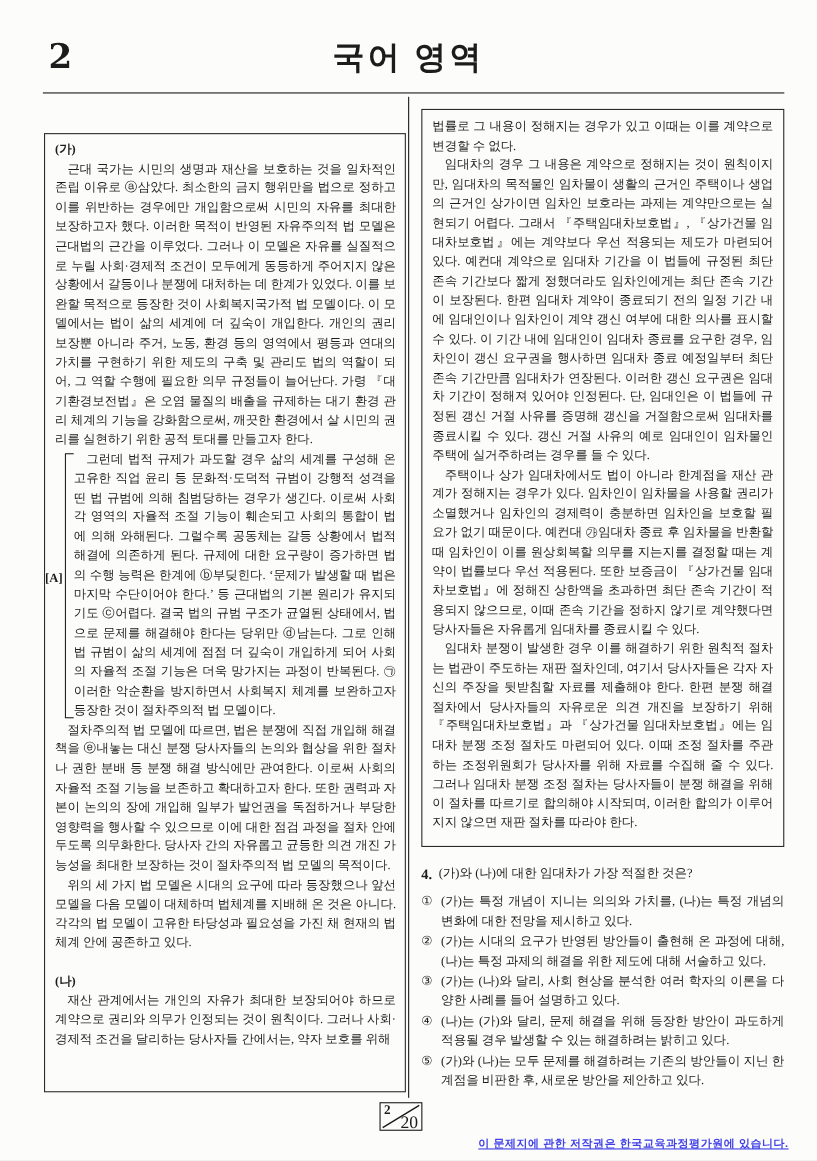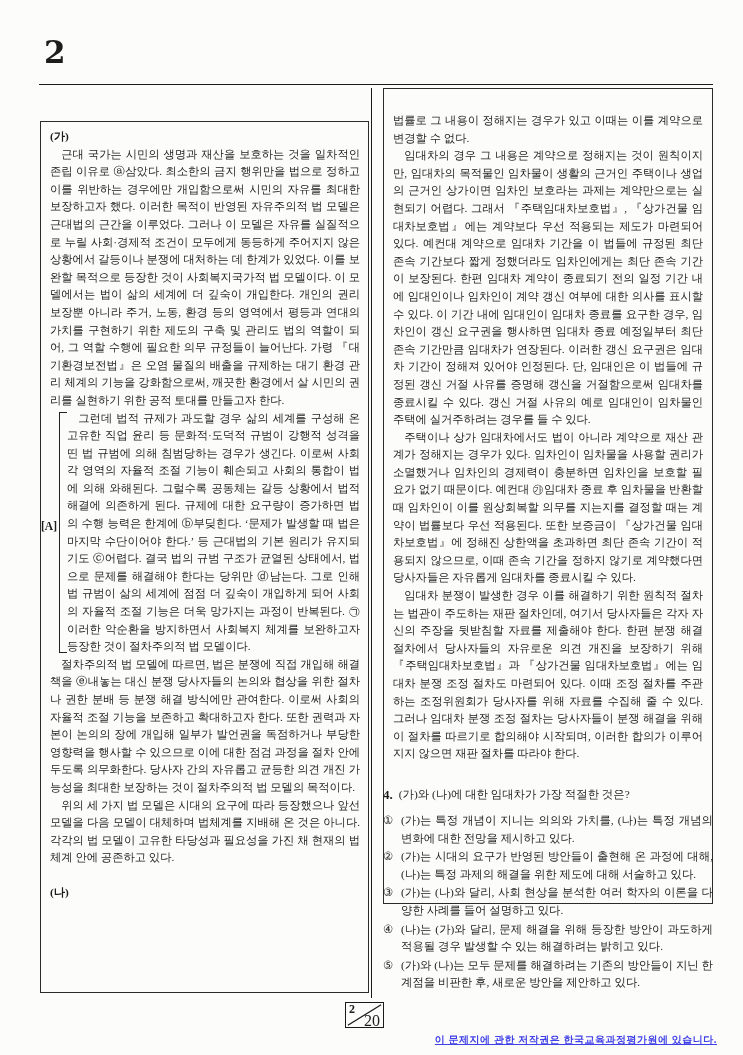--- a/index.html
+++ b/index.html
@@ -13,21 +13,21 @@
   .hdr-rule{position:absolute;left:39px;top:84px;width:674px;border-top:1.6px solid #1a1a1a;}
   .col-divider{position:absolute;left:371px;top:88px;height:910px;width:0;
                border-left:1.2px solid #1a1a1a;}
   
   .instruction{position:absolute;left:43px;top:90px;width:330px;font-size:11.6px;
                font-weight:bold;font-family:"Liberation Sans","DejaVu Sans",sans-serif;}
   
   .pbox{position:absolute;border:1.4px solid #2b2b2b;box-sizing:border-box;
         font-size:11.3px;line-height:17.6px;overflow:hidden;background:#fcfcfa;}
   .pbox-left{left:40px;top:121px;width:329px;height:872px;padding:6px 8px 6px 9px;}
-  .pbox-right{left:383px;top:88px;width:330px;height:816px;padding:23px 9px;}
+  .pbox-right{left:383px;top:99px;width:330px;height:671px;padding:7px 9px;}
   .plabel{font-weight:bold;}
   .plabel-b{margin-top:17px;}
   p.p{margin:0;text-align:justify;text-indent:1em;}
   p.p.cont{text-indent:0;}
   .u{text-underline-offset:2.5px;text-decoration-thickness:1px;}
   
   .abloc{position:relative;padding-left:17px;}
   .abloc p.p{text-indent:1em;}
   .abracket{position:absolute;left:9px;top:2px;bottom:3px;width:7px;
             border-left:1.5px solid #222;}
@@ -55,41 +55,43 @@
   .copyright{position:absolute;right:26px;top:1033px;font-size:10px;font-weight:bold;
              color:var(--accent,#4040e8);
              font-family:"Liberation Sans","DejaVu Sans",sans-serif;letter-spacing:0.5px;text-decoration:underline;}
 </style>
 </head>
 <body>
 
 <div class="page">
 
   <div class="hdr-num">2</div>
+  <div class="hdr-title">국어 영역</div>
   <div class="hdr-rule"></div>
   <div class="col-divider"></div>
 
 
   <div class="pbox pbox-left">
     <div class="plabel">(가)</div>
     <p class="p"><span>근대 국가는 시민의 생명과 재산을 보호하는 것을 일차적인 존립 이유로 ⓐ</span><span class="u">삼았다</span><span>. 최소한의 금지 행위만을 법으로 정하고 이를 위반하는 경우에만 개입함으로써 시민의 자유를 최대한 보장하고자 했다. 이러한 목적이 반영된 자유주의적 법 모델은 근대법의 근간을 이루었다. 그러나 이 모델은 자유를 실질적으로 누릴 사회·경제적 조건이 모두에게 동등하게 주어지지 않은 상황에서 갈등이나 분쟁에 대처하는 데 한계가 있었다. 이를 보완할 목적으로 등장한 것이 사회복지국가적 법 모델이다. 이 모델에서는 법이 삶의 세계에 더 깊숙이 개입한다. 개인의 권리 보장뿐 아니라 주거, 노동, 환경 등의 영역에서 평등과 연대의 가치를 구현하기 위한 제도의 구축 및 관리도 법의 역할이 되어, 그 역할 수행에 필요한 의무 규정들이 늘어난다. 가령 『대기환경보전법』은 오염 물질의 배출을 규제하는 대기 환경 관리 체계의 기능을 강화함으로써, 깨끗한 환경에서 살 시민의 권리를 실현하기 위한 공적 토대를 만들고자 한다.</span></p>
     <div class="abloc">
       <span class="abracket"></span>
       <span class="alabel">[A]</span>
       <p class="p"><span>그런데 법적 규제가 과도할 경우 삶의 세계를 구성해 온 고유한 직업 윤리 등 문화적·도덕적 규범이 강행적 성격을 띤 법 규범에 의해 침범당하는 경우가 생긴다. 이로써 사회 각 영역의 자율적 조절 기능이 훼손되고 사회의 통합이 법에 의해 와해된다. 그럴수록 공동체는 갈등 상황에서 법적 해결에 의존하게 된다. 규제에 대한 요구량이 증가하면 법의 수행 능력은 한계에 ⓑ</span><span class="u">부딪힌다</span><span>. ‘문제가 발생할 때 법은 마지막 수단이어야 한다.’ 등 근대법의 기본 원리가 유지되기도 ⓒ</span><span class="u">어렵다</span><span>. 결국 법의 규범 구조가 균열된 상태에서, 법으로 문제를 해결해야 한다는 당위만 ⓓ</span><span class="u">남는다</span><span>. 그로 인해 법 규범이 삶의 세계에 점점 더 깊숙이 개입하게 되어 사회의 자율적 조절 기능은 더욱 망가지는 과정이 반복된다. ㉠</span><span class="u">이러한 악순환</span><span>을 방지하면서 사회복지 체계를 보완하고자 등장한 것이 절차주의적 법 모델이다.</span></p>
     </div>
     <p class="p"><span>절차주의적 법 모델에 따르면, 법은 분쟁에 직접 개입해 해결책을 ⓔ</span><span class="u">내놓는</span><span> 대신 분쟁 당사자들의 논의와 협상을 위한 절차나 권한 분배 등 분쟁 해결 방식에만 관여한다. 이로써 사회의 자율적 조절 기능을 보존하고 확대하고자 한다. 또한 권력과 자본이 논의의 장에 개입해 일부가 발언권을 독점하거나 부당한 영향력을 행사할 수 있으므로 이에 대한 점검 과정을 절차 안에 두도록 의무화한다. 당사자 간의 자유롭고 균등한 의견 개진 가능성을 최대한 보장하는 것이 절차주의적 법 모델의 목적이다.</span></p>
     <p class="p">위의 세 가지 법 모델은 시대의 요구에 따라 등장했으나 앞선 모델을 다음 모델이 대체하며 법체계를 지배해 온 것은 아니다. 각각의 법 모델이 고유한 타당성과 필요성을 가진 채 현재의 법체계 안에 공존하고 있다.</p>
     <div class="plabel plabel-b">(나)</div>
+    <p class="p">재산 관계에서는 개인의 자유가 최대한 보장되어야 하므로 계약으로 권리와 의무가 인정되는 것이 원칙이다. 그러나 사회·경제적 조건을 달리하는 당사자들 간에서는, 약자 보호를 위해</p>
   </div>
 
   <div class="pbox pbox-right">
     <p class="p cont">법률로 그 내용이 정해지는 경우가 있고 이때는 이를 계약으로 변경할 수 없다.</p>
     <p class="p">임대차의 경우 그 내용은 계약으로 정해지는 것이 원칙이지만, 임대차의 목적물인 임차물이 생활의 근거인 주택이나 생업의 근거인 상가이면 임차인 보호라는 과제는 계약만으로는 실현되기 어렵다. 그래서 『주택임대차보호법』, 『상가건물 임대차보호법』에는 계약보다 우선 적용되는 제도가 마련되어 있다. 예컨대 계약으로 임대차 기간을 이 법들에 규정된 최단 존속 기간보다 짧게 정했더라도 임차인에게는 최단 존속 기간이 보장된다. 한편 임대차 계약이 종료되기 전의 일정 기간 내에 임대인이나 임차인이 계약 갱신 여부에 대한 의사를 표시할 수 있다. 이 기간 내에 임대인이 임대차 종료를 요구한 경우, 임차인이 갱신 요구권을 행사하면 임대차 종료 예정일부터 최단 존속 기간만큼 임대차가 연장된다. 이러한 갱신 요구권은 임대차 기간이 정해져 있어야 인정된다. 단, 임대인은 이 법들에 규정된 갱신 거절 사유를 증명해 갱신을 거절함으로써 임대차를 종료시킬 수 있다. 갱신 거절 사유의 예로 임대인이 임차물인 주택에 실거주하려는 경우를 들 수 있다.</p>
-    <p class="p"><span>주택이나 상가 임대차에서도 법이 아니라 계약으로 재산 관계가 정해지는 경우가 있다. 임차인이 임차물을 사용할 권리가 소멸했거나 임차인의 경제력이 충분하면 임차인을 보호할 필요가 없기 때문이다. 예컨대 ㉮</span><span class="u">임대차 종료 후 임차물을 반환할 때 임차인이 이를 원상회복할 의무를 지는지를 결정할 때는 계약이 법률보다 우선 적용된다</span><span>. 또한 보증금이 『상가건물 임대차보호법』에 정해진 상한액을 초과하면 최단 존속 기간이 적용되지 않으므로, 이때 존속 기간을 정하지 않기로 계약했다면 당사자들은 자유롭게 임대차를 종료시킬 수 있다.</span></p>
+    <p class="p"><span>주택이나 상가 임대차에서도 법이 아니라 한계점을 재산 관계가 정해지는 경우가 있다. 임차인이 임차물을 사용할 권리가 소멸했거나 임차인의 경제력이 충분하면 임차인을 보호할 필요가 없기 때문이다. 예컨대 ㉮</span><span class="u">임대차 종료 후 임차물을 반환할 때 임차인이 이를 원상회복할 의무를 지는지를 결정할 때는 계약이 법률보다 우선 적용된다</span><span>. 또한 보증금이 『상가건물 임대차보호법』에 정해진 상한액을 초과하면 최단 존속 기간이 적용되지 않으므로, 이때 존속 기간을 정하지 않기로 계약했다면 당사자들은 자유롭게 임대차를 종료시킬 수 있다.</span></p>
     <p class="p">임대차 분쟁이 발생한 경우 이를 해결하기 위한 원칙적 절차는 법관이 주도하는 재판 절차인데, 여기서 당사자들은 각자 자신의 주장을 뒷받침할 자료를 제출해야 한다. 한편 분쟁 해결 절차에서 당사자들의 자유로운 의견 개진을 보장하기 위해 『주택임대차보호법』과 『상가건물 임대차보호법』에는 임대차 분쟁 조정 절차도 마련되어 있다. 이때 조정 절차를 주관하는 조정위원회가 당사자를 위해 자료를 수집해 줄 수 있다. 그러나 임대차 분쟁 조정 절차는 당사자들이 분쟁 해결을 위해 이 절차를 따르기로 합의해야 시작되며, 이러한 합의가 이루어지지 않으면 재판 절차를 따라야 한다.</p>
   </div>
 
   <div class="question">
     <div class="q-head">
       <span class="q-num">4.</span>
       <span class="q-stem">(가)와 (나)에 대한 임대차가 가장 적절한 것은?</span>
     </div>
     <div class="opts">
       <div class="opt">

